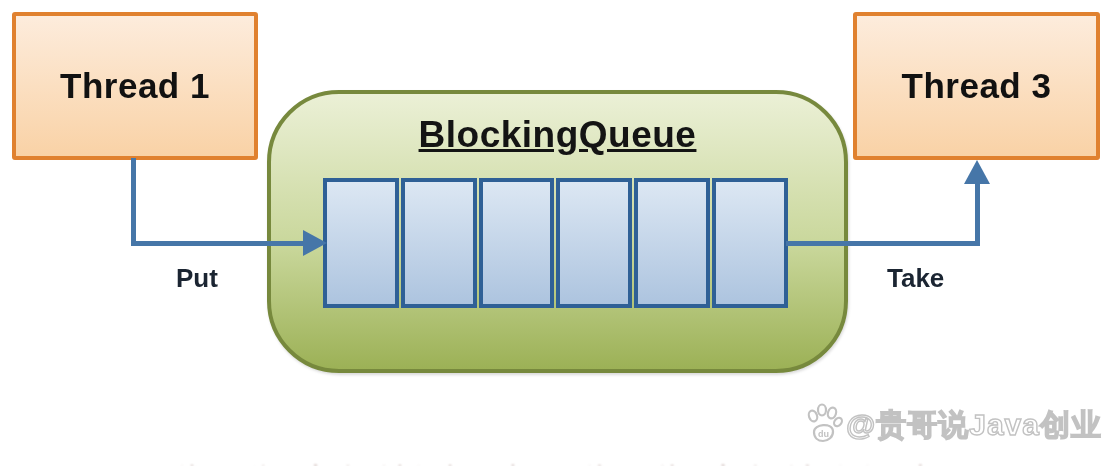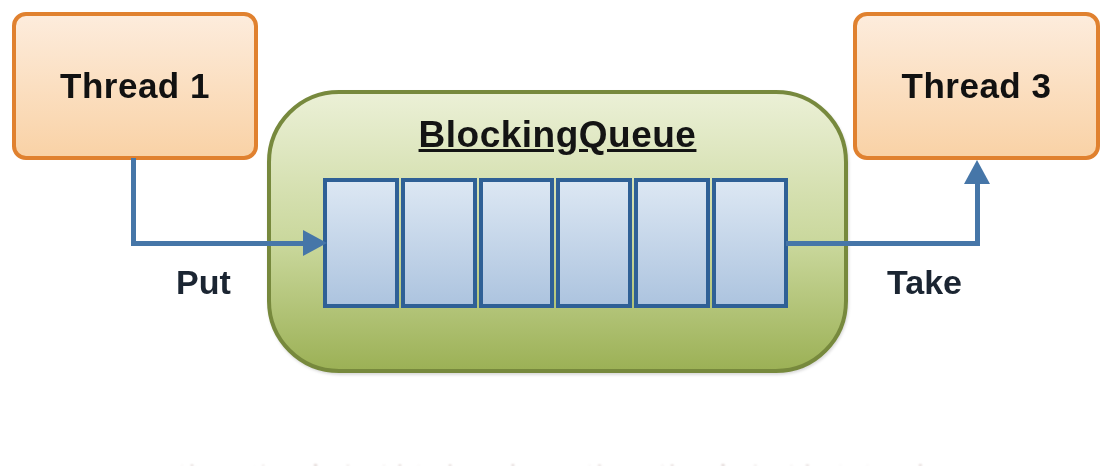--- a/index.html
+++ b/index.html
@@ -6,21 +6,21 @@
   body{font-family:"Liberation Sans","DejaVu Sans",sans-serif;}
   .canvas{
     position:relative;width:1110px;height:466px;background:#ffffff;
     overflow:hidden;
   }
   
   .thread-box{
     position:absolute;width:246px;height:148px;box-sizing:border-box;
     border:4px solid var(--orange_border);
     background:linear-gradient(180deg,var(--orange_fill_top) 0%,var(--orange_fill_bottom) 100%);
-    border-radius:14px;
+    border-radius:3px;
     display:flex;align-items:center;justify-content:center;
     font-size:35px;font-weight:bold;color:var(--thread_text);
     letter-spacing:0.5px;
   }
   #thread1{left:12px;top:12px;}
   #thread2{left:853px;top:12px;width:247px;}
   
   .bq{
     position:absolute;left:267px;top:90px;width:581px;height:283px;box-sizing:border-box;
     border:4px solid var(--green_border);border-radius:72px;
@@ -51,21 +51,21 @@
     left:303px;top:230px;
     border-left:24px solid var(--arrow);
     border-top:13px solid transparent;border-bottom:13px solid transparent;
   }
   #take-arrowhead{
     left:964px;top:160px;
     border-bottom:24px solid var(--arrow);
     border-left:13px solid transparent;border-right:13px solid transparent;
   }
   .flow-label{
-    position:absolute;font-size:34px;font-weight:bold;color:var(--label_color);
+    position:absolute;font-size:26px;font-weight:bold;color:var(--label_color);
   }
   #put-label{left:176px;top:263px;}
   #take-label{left:870px;top:263px;margin-left:17px;}
   
   .caption{
     position:absolute;left:0;right:0;top:428px;text-align:center;
     font-size:28px;color:var(--caption_color);
     font-family:"DejaVu Sans","Liberation Sans",sans-serif;
     white-space:nowrap;
   }
@@ -118,14 +118,29 @@
   <div class="arrowhead" id="put-arrowhead"></div>
   <div class="flow-label" id="put-label">Put</div>
 
   <div class="line" id="take-hline"></div>
   <div class="line" id="take-vline"></div>
   <div class="arrowhead" id="take-arrowhead"></div>
   <div class="flow-label" id="take-label">Take</div>
 
   <div class="caption-artifact">线程1往阻塞队列中添加元素，而线程2从阻塞队列中移除元素</div>
 
+  <div class="watermark">
+    <span class="paw">
+      <svg width="40" height="42" viewBox="0 0 40 42">
+        <g fill="none" stroke="#c2c2c2" stroke-width="2.2">
+          <ellipse cx="9" cy="14" rx="4" ry="5.5" transform="rotate(-20 9 14)"></ellipse>
+          <ellipse cx="18" cy="8" rx="4" ry="5.5"></ellipse>
+          <ellipse cx="28" cy="11" rx="4" ry="5.5" transform="rotate(18 28 11)"></ellipse>
+          <ellipse cx="34" cy="20" rx="3.4" ry="4.6" transform="rotate(38 34 20)"></ellipse>
+          <path d="M10 30 C10 22, 28 20, 29 29 C29.5 35, 24 39, 19 39 C14 39, 10 36, 10 30 Z"></path>
+        </g>
+        <text x="14" y="35" font-size="9" font-weight="bold" fill="#c2c2c2" font-family="Liberation Sans, sans-serif">du</text>
+      </svg>
+    </span>
+    <span class="watermark-text">@贵哥说Java创业</span>
+  </div>
 
 </div>
 
 </body></html>

